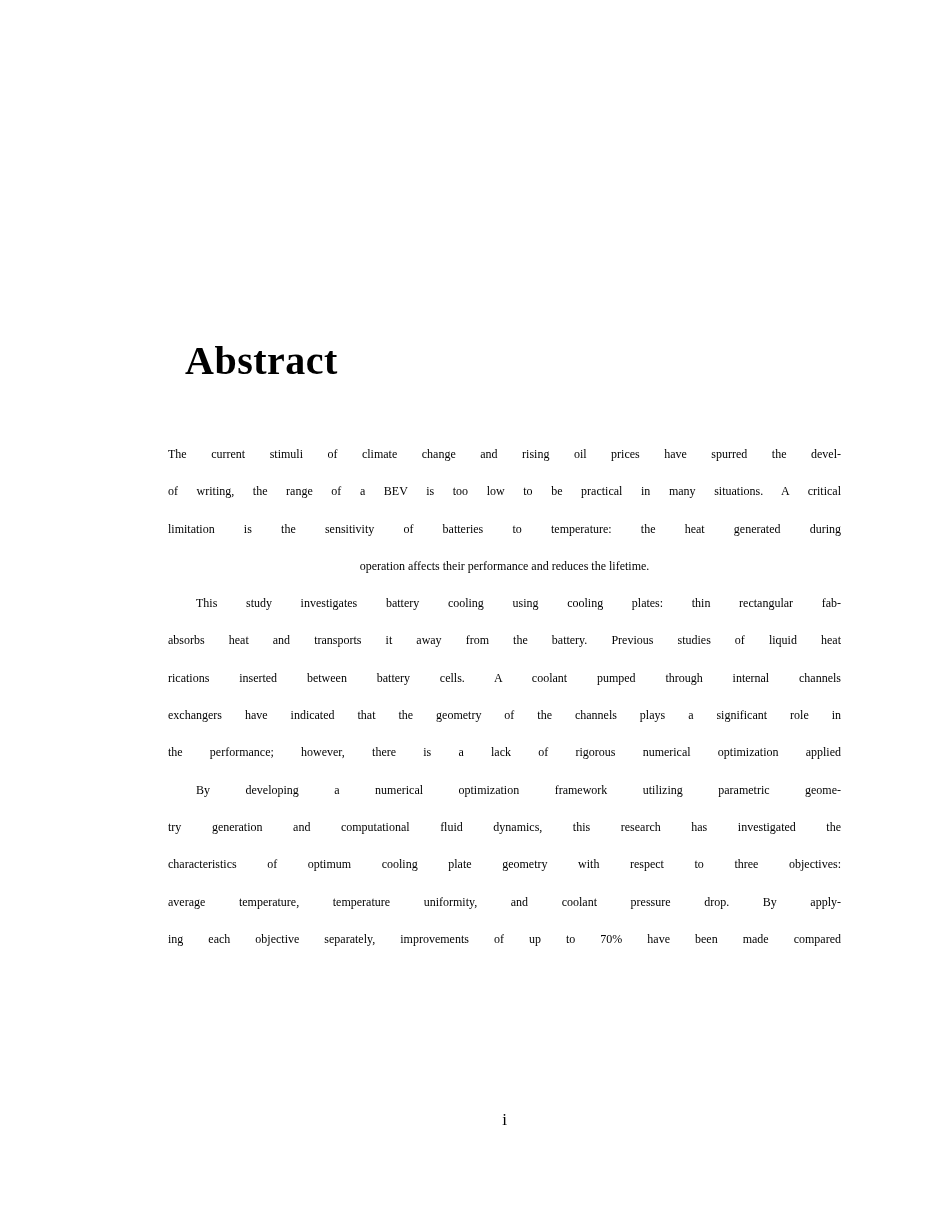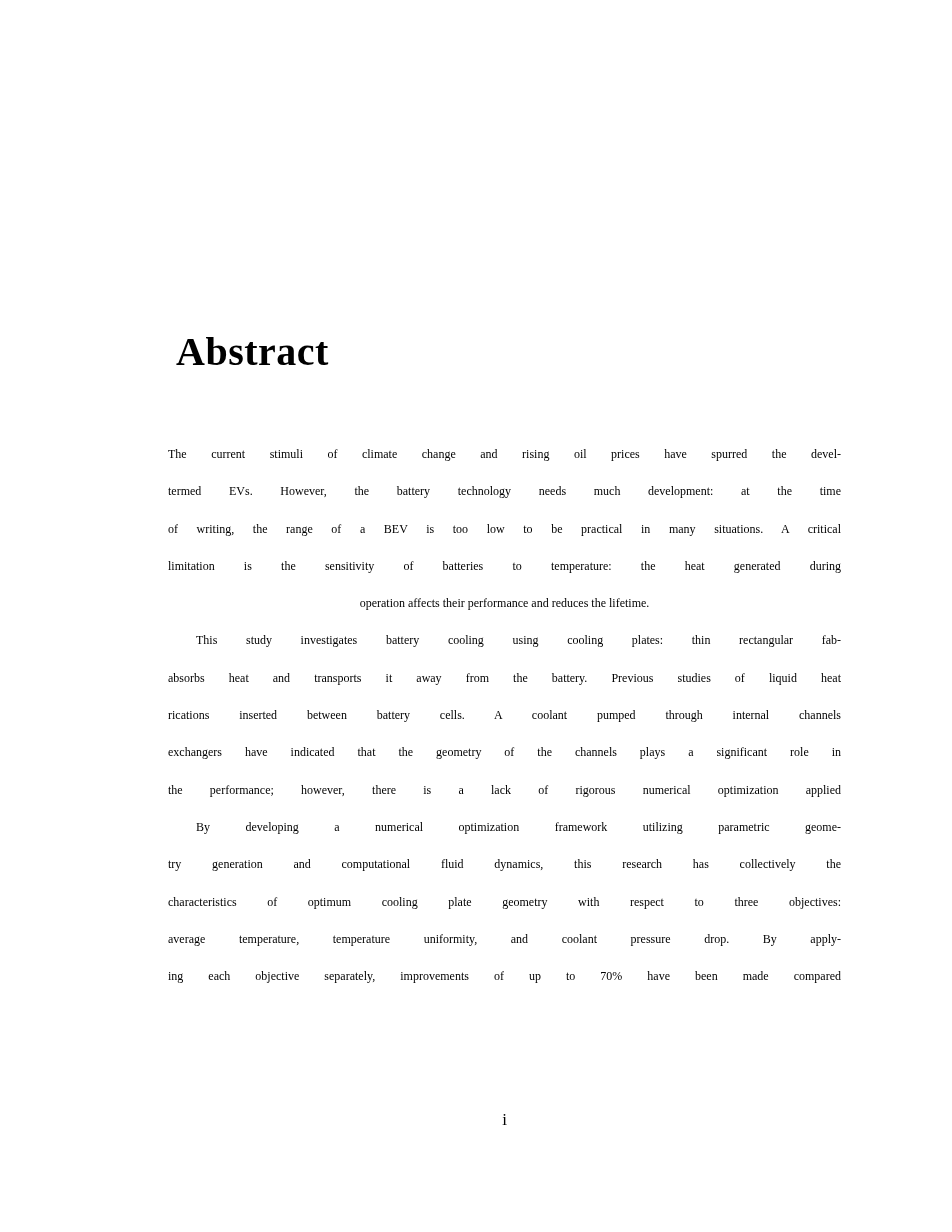--- a/index.html
+++ b/index.html
@@ -13,21 +13,21 @@
     height: 1232px;
     background: #ffffff;
     color: #000000;
     font-family: "Liberation Serif", "DejaVu Serif", serif;
     overflow: hidden;
   }
   .chapter-title {
     position: absolute;
     left: 168px;
     top: 320px;
-    margin: 8px;
+    margin: 17px;
     font-size: 40px;
     font-weight: bold;
     letter-spacing: 0.5px;
     color: #000000;
   }
   .body-text {
     position: absolute;
     left: 168px;
     top: 436px;
     width: 673px;
@@ -66,33 +66,32 @@
 </head>
 <body>
 
 <div class="page">
 
   <h1 class="chapter-title">Abstract</h1>
 
   <div class="body-text">
 
     <div class="line j">The current stimuli of climate change and rising oil prices have spurred the devel-</div>
-    <div class="line j">termed EVs. However, the battery technology needs much development: at the time</div>
     <div class="line j">of writing, the range of a BEV is too low to be practical in many situations. A critical</div>
     <div class="line j">limitation is the sensitivity of batteries to temperature: the heat generated during</div>
     <div class="line end">operation affects their performance and reduces the lifetime.</div>
 
     <div class="line j indent">This study investigates battery cooling using cooling plates: thin rectangular fab-</div>
     <div class="line j">absorbs heat and transports it away from the battery. Previous studies of liquid heat</div>
     <div class="line j">rications inserted between battery cells. A coolant pumped through internal channels</div>
     <div class="line j">exchangers have indicated that the geometry of the channels plays a significant role in</div>
     <div class="line j">the performance; however, there is a lack of rigorous numerical optimization applied</div>
 
     <div class="line j indent">By developing a numerical optimization framework utilizing parametric geome-</div>
-    <div class="line j">try generation and computational fluid dynamics, this research has collectively the</div>
+    <div class="line j">try generation and computational fluid dynamics, this research has investigated the</div>
     <div class="line j">characteristics of optimum cooling plate geometry with respect to three objectives:</div>
     <div class="line j">average temperature, temperature uniformity, and coolant pressure drop. By apply-</div>
     <div class="line j">ing each objective separately, improvements of up to 70% have been made compared</div>
 
   </div>
 
   <div class="page-number">i</div>
 
 </div>
 

